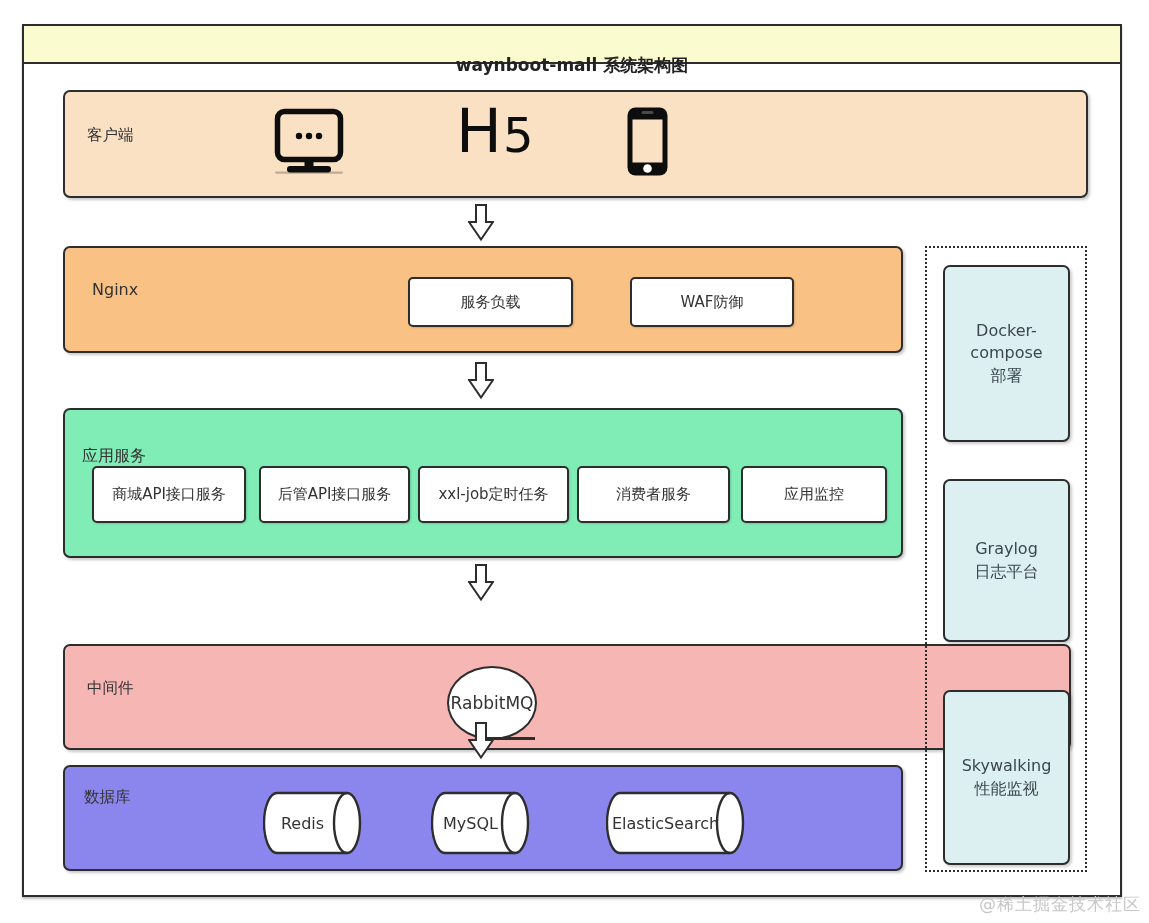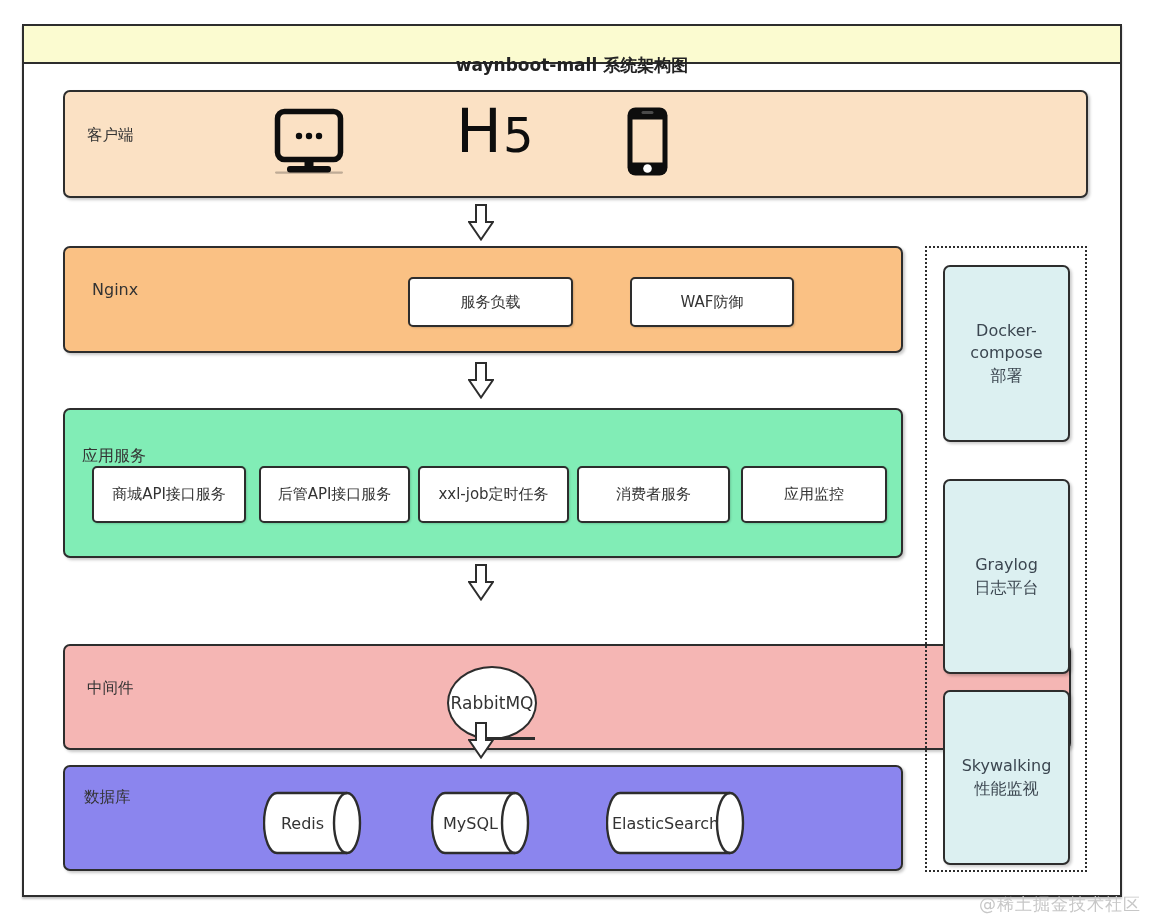--- a/index.html
+++ b/index.html
@@ -91,21 +91,21 @@
     border:2px dotted var(--border); box-sizing:border-box;
   }
   .side-box {
     position:absolute; left:16px; width:127px; box-sizing:border-box;
     background:var(--sidebar-box-bg); border:2px solid var(--border); border-radius:7px;
     display:flex; flex-direction:column; align-items:center; justify-content:center;
     font-size:16px; line-height:1.4; color:#3b4650; text-align:center;
     box-shadow:2px 2px 3px rgba(0,0,0,0.2);
   }
   .sb1 { top:17px;  height:177px; }
-  .sb2 { top:231px; height:195px; }
+  .sb2 { top:231px; height:163px; }
   .sb3 { top:442px; height:175px; }
 
   .watermark {
     position:absolute; right:8px; top:893px; font-size:17px; color:#c7c7c7;
     letter-spacing:1px; white-space:nowrap;
   }
 </style>
 </head>
 <body>
 

